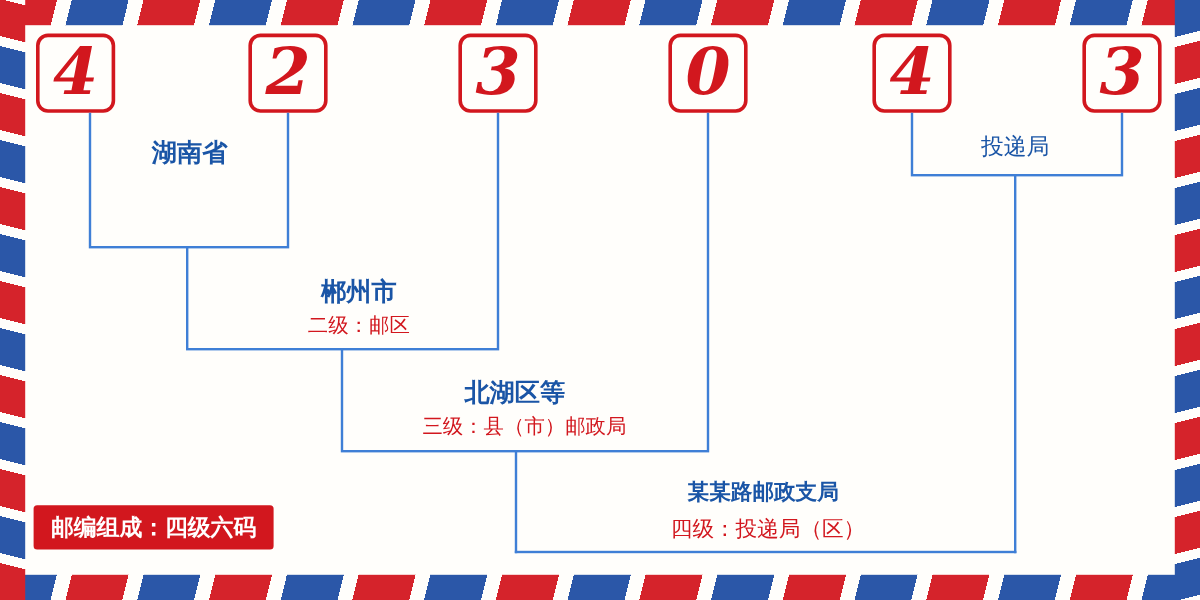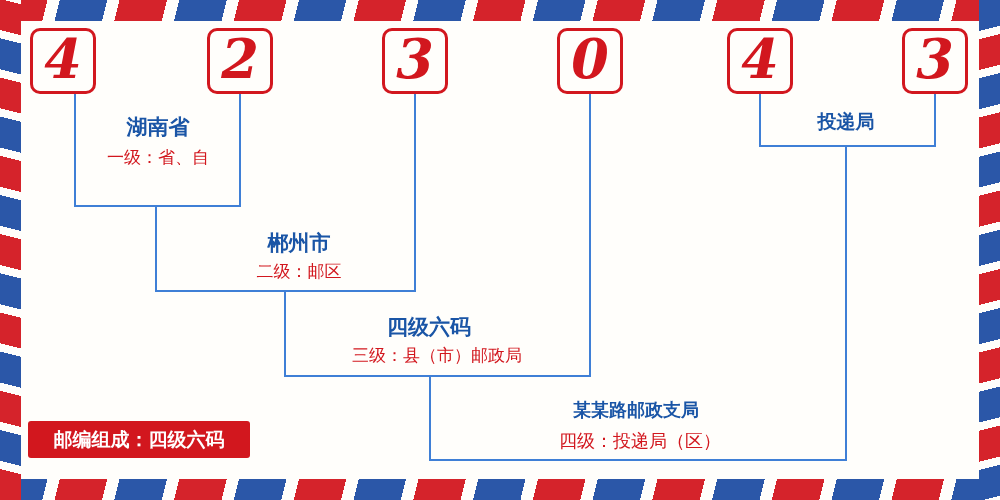--- a/index.html
+++ b/index.html
@@ -60,30 +60,30 @@
   .line.h { height: 2px; }
 
   
   .lbl {
     position: absolute;
     transform: translateX(-50%);
     white-space: nowrap;
     text-align: right;
   }
   .lbl.name { color: #1a55a6; font-weight: bold; font-size: 21px; }
-  .lbl.name-sm { color: #1a55a6; font-weight: bold; font-size: 19px; }
+  .lbl.name-sm { color: #1a55a6; font-weight: normal; font-size: 19px; }
   .lbl.red { color: #d2171e; font-size: 17px; }
   .lbl.red-lg { color: #d2171e; font-size: 18px; }
   .lbl.branch { color: #1a55a6; font-weight: bold; font-size: 18px; }
 
   
   .footer-box {
     position: absolute;
     left: 28px; top: 421px;
-    width: 222px; height: 37px;
+    width: 200px; height: 37px;
     background: #d2171e;
     border-radius: 3px;
     display: flex; align-items: center; justify-content: center;
   }
   .footer-box span {
     color: #ffffff; font-weight: bold; font-size: 19px; white-space: nowrap;
   }
 </style>
 </head>
 <body>
@@ -128,26 +128,25 @@
 
   <div class="line v" style="left:759px;top:94px;height:51px"></div>
   <div class="line v" style="left:934px;top:94px;height:51px"></div>
   <div class="line h" style="left:759px;top:145px;width:177px"></div>
 
   <div class="line v" style="left:845px;top:145px;height:316px"></div>
   <div class="line v" style="left:429px;top:375px;height:86px"></div>
   <div class="line h" style="left:429px;top:459px;width:418px"></div>
 
   <div class="lbl name" style="left:158px;top:113px">湖南省</div>
-  <div class="lbl red" style="left:158px;top:146px">一级：省、自</div>
 
   <div class="lbl name" style="left:299px;top:229px">郴州市</div>
   <div class="lbl red" style="left:299px;top:260px">二级：邮区</div>
 
-  <div class="lbl name" style="left:429px;top:313px">四级六码</div>
+  <div class="lbl name" style="left:429px;top:313px">北湖区等</div>
   <div class="lbl red" style="left:437px;top:344px">三级：县（市）邮政局</div>
 
   <div class="lbl name-sm" style="left:846px;top:109px">投递局</div>
   <div class="lbl branch" style="left:636px;top:398px">某某路邮政支局</div>
   <div class="lbl red-lg" style="left:640px;top:429px">四级：投递局（区）</div>
 
   <div class="footer-box">
     <span>邮编组成：四级六码</span>
   </div>
 

